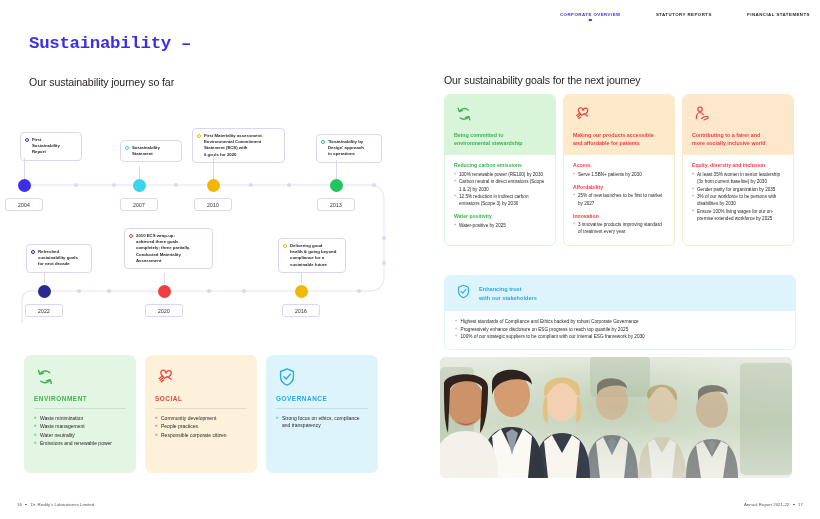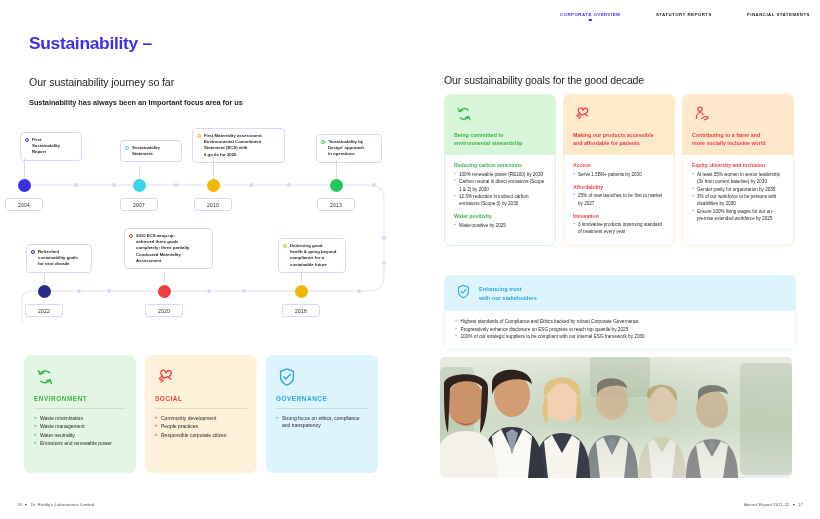--- a/index.html
+++ b/index.html
@@ -27,21 +27,21 @@
     content: ""; position: absolute; left: 50%; bottom: 0;
     width: 2.4px; height: 2.4px; background: #3d2fe8; transform: translateX(-50%);
   }
 
   
   .left-page { position: absolute; left: 0; top: 0; width: 420px; height: 519px; }
 
   .page-title {
     position: absolute; left: 29px; top: 33px;
     font-size: 17.4px; font-weight: 700; color: #3d2fe8;
-    line-height: 1.26; letter-spacing: -.3px;
+    line-height: 1.26; letter-spacing: -.3px; font-family: Liberation Mono, monospace;
   }
   .subtitle {
     position: absolute; left: 29px; top: 76px;
     font-size: 10.6px; color: #231f20; font-weight: 400; letter-spacing: -.1px;
   }
   .lede {
     position: absolute; left: 29px; top: 98px;
     font-size: 7.4px; font-weight: 700; color: #231f20; letter-spacing: -.05px;
   }
 
@@ -183,21 +183,20 @@
     <div class="nav-item">FINANCIAL STATEMENTS</div>
   </div>
 
 <div class="left-page">
 
   <div class="page-title">
     <div>Sustainability –</div>
   </div>
 
   <div class="subtitle">Our sustainability journey so far</div>
-  <div class="lede">Sustainability has always been an important focus area for us</div>
 
   <div class="timeline">
     <svg class="tl-svg" width="392" height="200">
       <path d="M 10 57 L 355 57 Q 370 57 370 72 L 370 148 Q 370 163 355 163 L 18 163 Q 8 163 8 173 L 8 195" fill="none" stroke="#eceaf9" stroke-width="1.4"></path>
     </svg>
   <div class="tl-dot" style="left: 3.5px; top: 50.5px; background: rgb(61, 47, 232);"></div>
       <div class="tl-year" style="left: -9px; top: 70px;">2004</div>
       <div class="tl-card" style="left: 6px; top: 4px; width: 62px; color: rgb(61, 47, 232);"><span class="ring"></span><span style="white-space: pre-line; color: rgb(35, 31, 32);">First
 Sustainability
 Report</span></div>
@@ -306,21 +305,21 @@
       <div class="esg-title">GOVERNANCE</div>
       <div class="esg-rule"></div>
       <ul class="esg-list">
         <li>Strong focus on ethics, compliance and transparency</li>
       </ul>
     </div>
   </div>
 </div>
 
 <div class="right-page">
-  <div class="goals-title">Our sustainability goals for the good decade</div>
+  <div class="goals-title">Our sustainability goals for the next journey</div>
 
   <div class="goals-row">
 
     <div class="goal-card g1">
       <div class="goal-head">
         <div class="goal-icon">
           <svg width="20" height="20" viewBox="0 0 24 24" fill="none" stroke="#39b54a" stroke-width="1.6" stroke-linecap="round">
             <path d="M6.5 8.5 A7 7 0 0 1 17 7.2"></path>
             <path d="M17.8 15.2 A7 7 0 0 1 7.4 16.6"></path>
             <polyline points="5,5 6.3,9 10.3,7.6" stroke-linejoin="round"></polyline>

